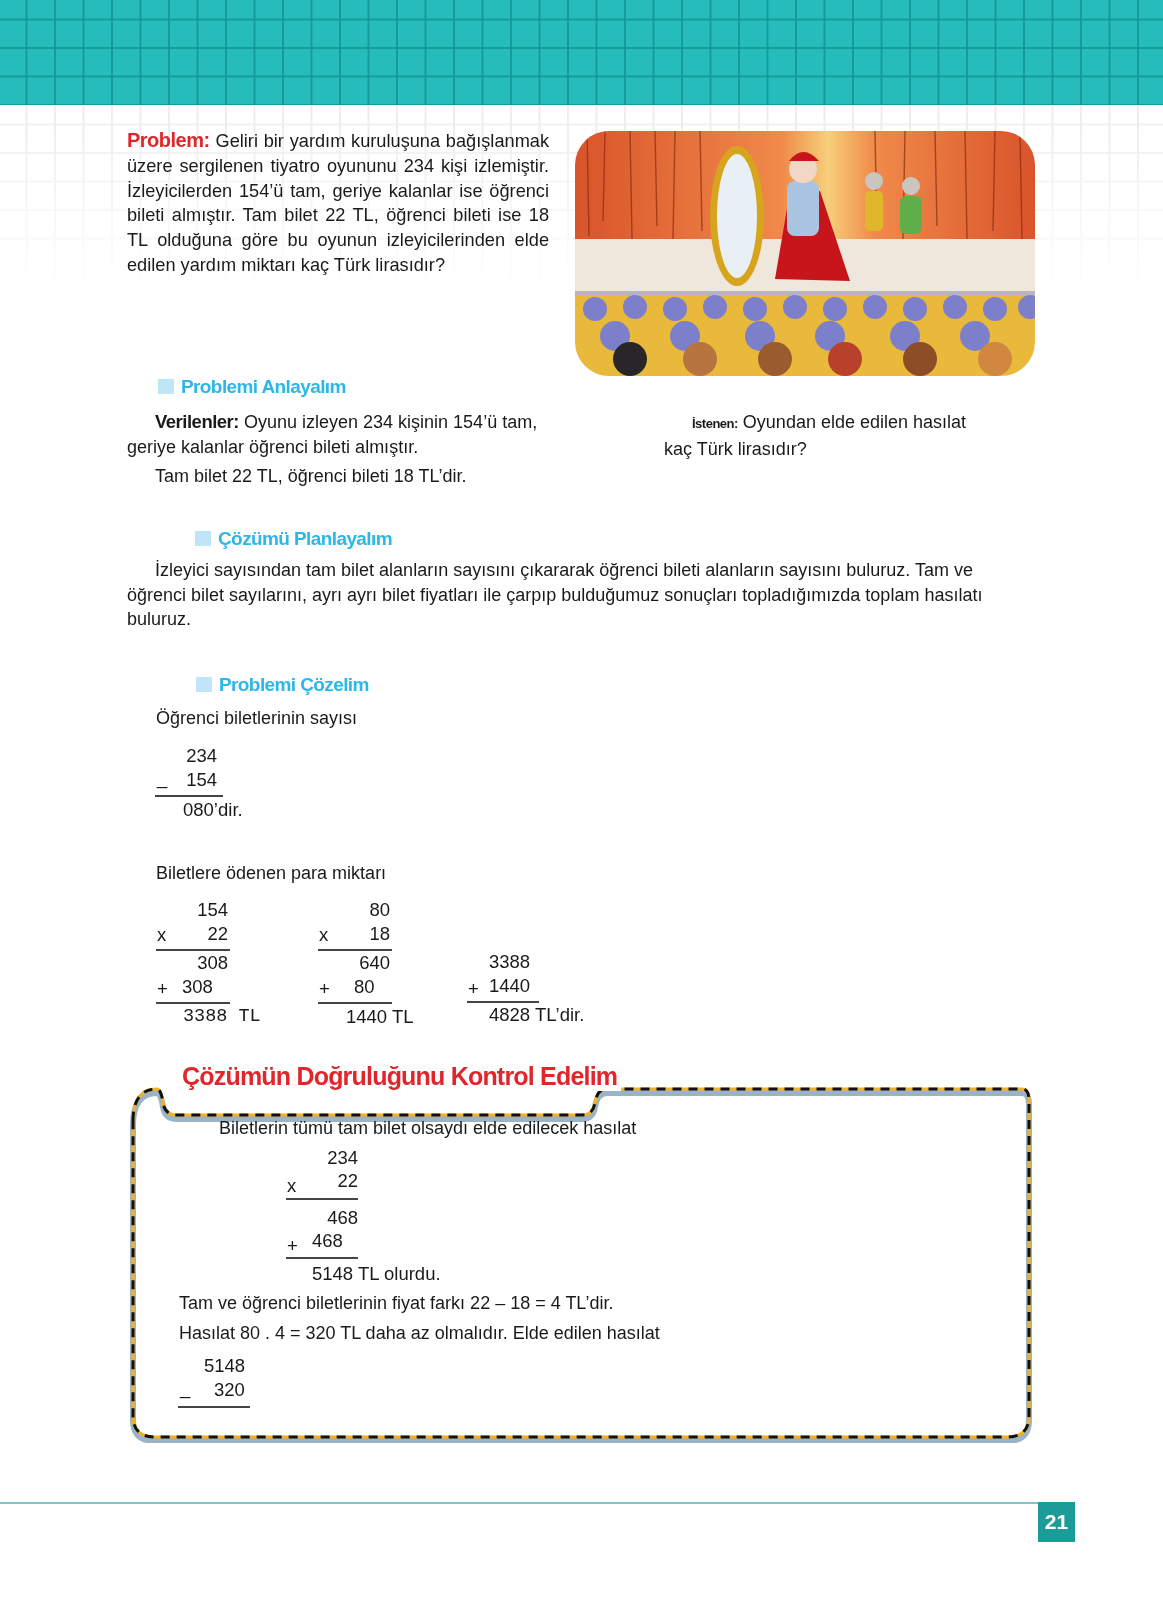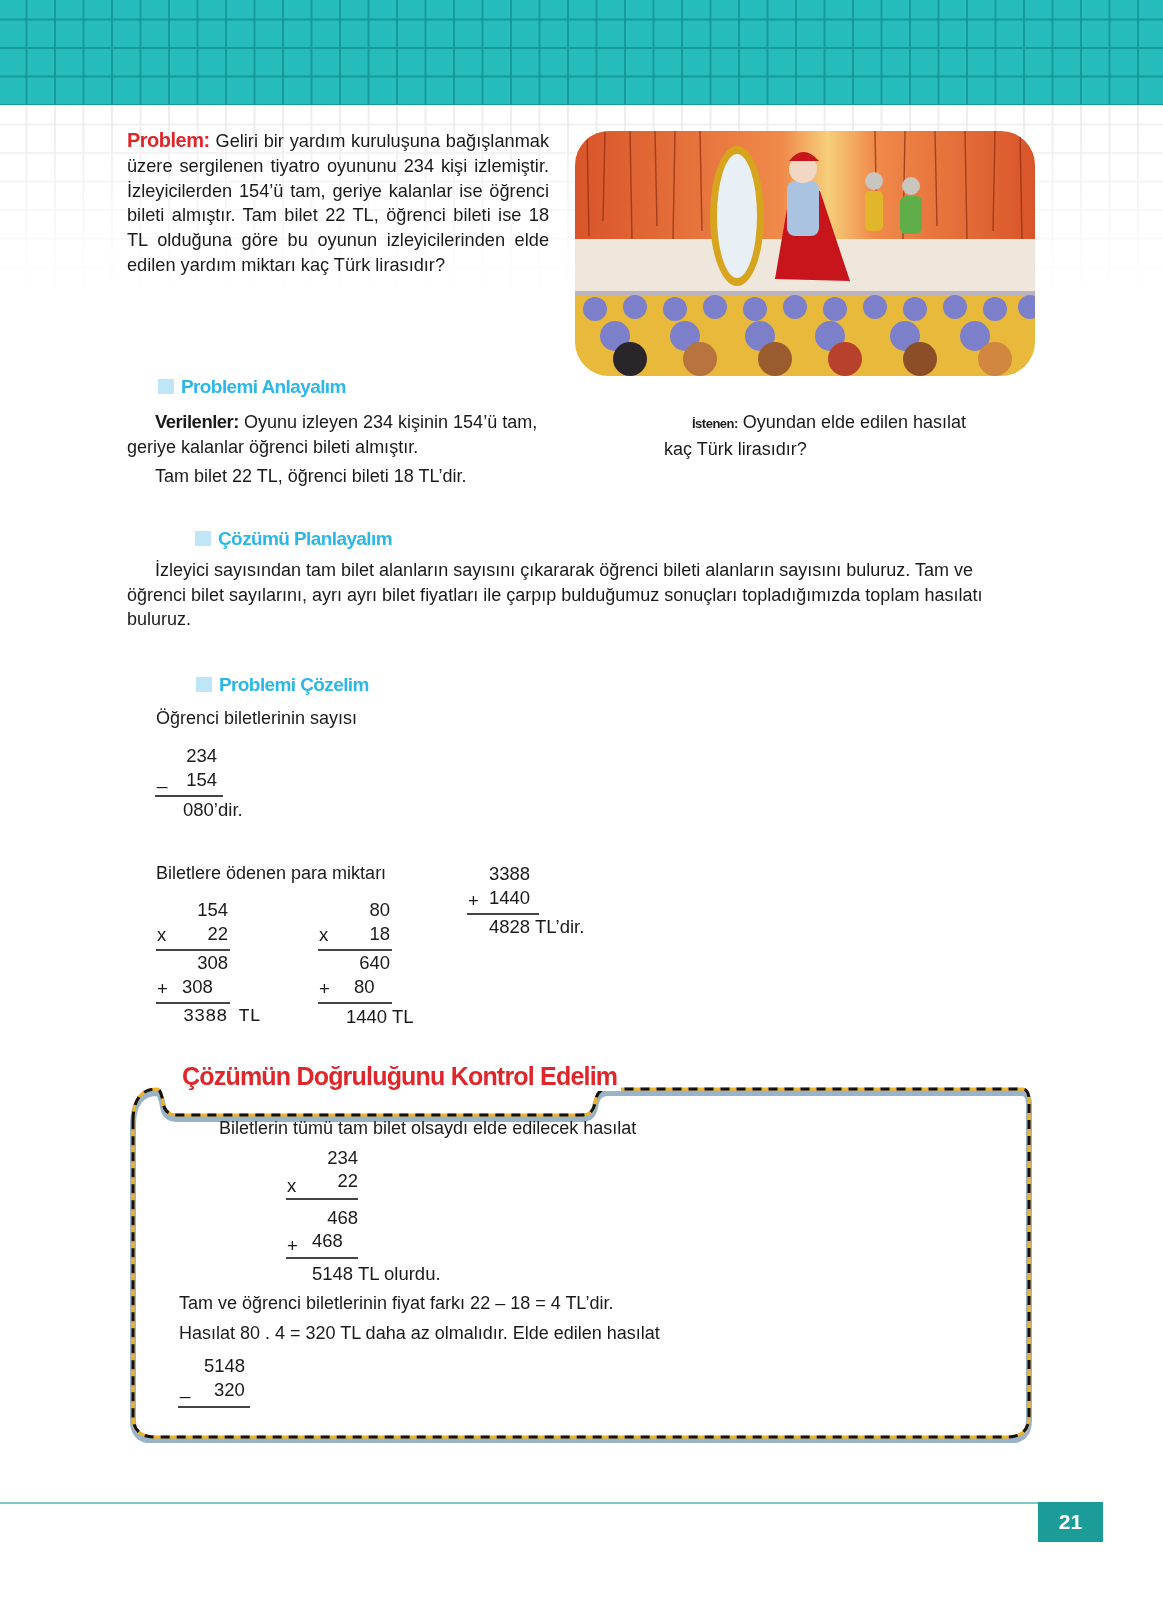--- a/index.html
+++ b/index.html
@@ -21,21 +21,21 @@
   .label-red{font-family:"Liberation Sans",sans-serif;font-weight:bold;color:#e0262b;font-stretch:condensed;letter-spacing:-.5px;}
   .label-black{font-weight:bold;letter-spacing:-.5px;}
   .illustration{left:575px;top:131px;width:460px;height:245px;border-radius:34px 34px 34px 34px;overflow:hidden;}
   .section-head{font-weight:bold;color:#2bb7e8;font-size:19px;letter-spacing:-.6px;}
   .sq{display:inline-block;width:16px;height:15px;background:#bfe6f7;margin-right:7px;vertical-align:-1px;}
   .calc{position:absolute;font-size:18.5px;line-height:24px;}
   .num{position:absolute;text-align:right;}
   .rule{position:absolute;height:1.5px;background:#444;}
   .card{position:absolute;left:127px;top:1081px;width:906px;height:362px;}
   .page-line{position:absolute;left:0;top:1502px;width:1040px;height:2px;background:#7cc8c6;}
-  .page-num{position:absolute;left:1038px;top:1502px;width:65px;height:40px;background:#1b9c98;color:#fff;
+  .page-num{position:absolute;left:1038px;top:1502px;width:37px;height:40px;background:#1b9c98;color:#fff;
     font-weight:bold;font-size:21px;text-align:center;line-height:40px;}
 </style>
 </head>
 <body>
 
 <div class="header-band"></div>
 <div class="grid-fade"></div>
 
 <div class="abs problem">
   <span class="label-red" style="font-size:20px">Problem:</span>
@@ -172,21 +172,21 @@
   <span class="num" style="left:1px;top:25px;">x</span>
   <span class="num" style="right:38px;top:24px;">18</span>
   <div class="rule" style="left:0;top:51px;width:74px;"></div>
   <span class="num" style="right:38px;top:53px;">640</span>
   <span class="num" style="left:1px;top:79px;">+</span>
   <span class="num" style="left:36px;top:77px;">80</span>
   <div class="rule" style="left:0;top:104px;width:74px;"></div>
   <span class="num" style="left:28px;top:107px;white-space:nowrap;text-align:left;">1440 TL</span>
 </div>
 
-<div class="calc" style="left:467px;top:862px;width:160px;height:80px;">
+<div class="calc" style="left:467px;top:950px;width:160px;height:80px;">
   <span class="num" style="left:22px;top:0;">3388</span>
   <span class="num" style="left:1px;top:27px;">+</span>
   <span class="num" style="left:22px;top:24px;">1440</span>
   <div class="rule" style="left:0;top:51px;width:72px;"></div>
   <span class="num" style="left:22px;top:53px;white-space:nowrap;text-align:left;">4828 TL’dir.</span>
 </div>
 
 <svg class="card" viewBox="0 0 906 362">
   <path d="M6 40 Q6 8 30 8 L30 8 Q34 8 36 22 Q38 34 50 34 L455 34 Q466 34 468 22 Q470 8 480 8 L895 8 Q902 8 902 20 L902 335 Q902 356 880 356 L28 356 Q6 356 6 335 Z" fill="#fff" stroke="#9bb3c6" stroke-width="6" transform="translate(0,4)"></path>
   <path d="M6 40 Q6 8 30 8 L30 8 Q34 8 36 22 Q38 34 50 34 L455 34 Q466 34 468 22 Q470 8 480 8 L895 8 Q902 8 902 20 L902 335 Q902 356 880 356 L28 356 Q6 356 6 335 Z" fill="none" stroke="#f2b120" stroke-width="3"></path>

